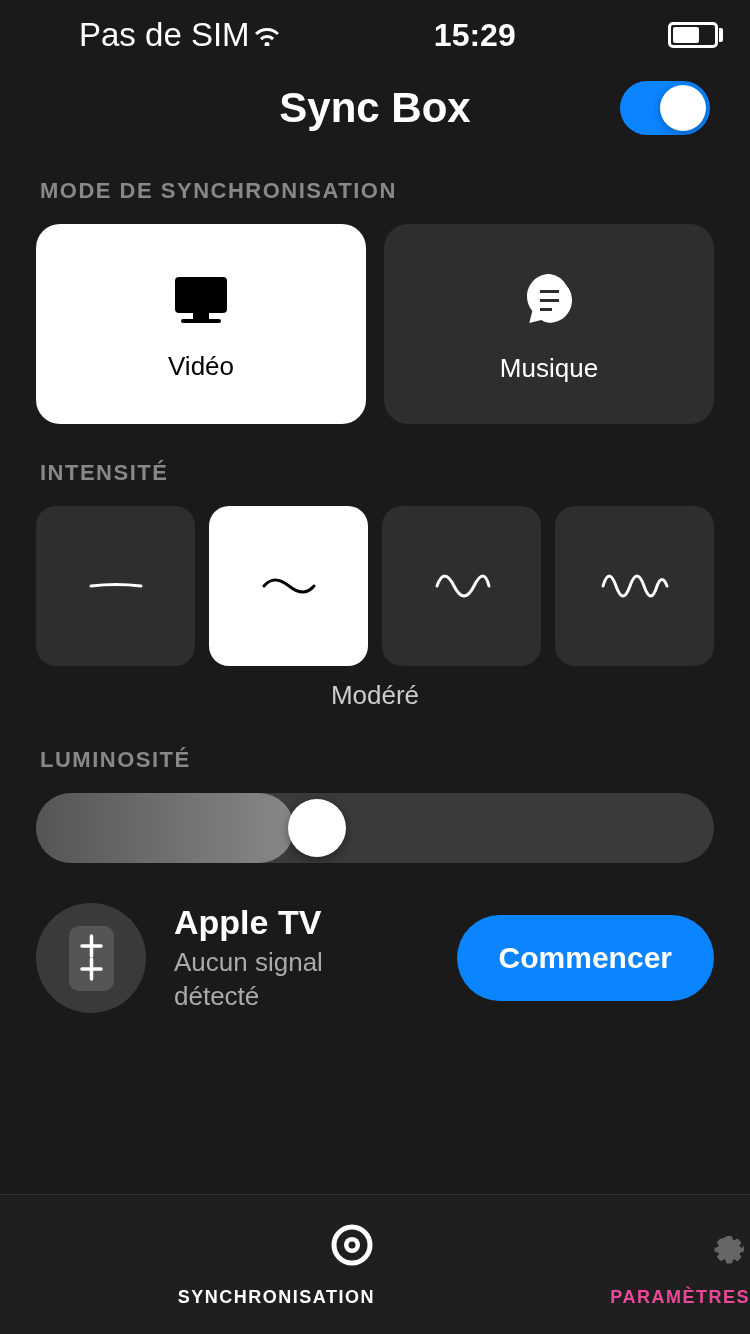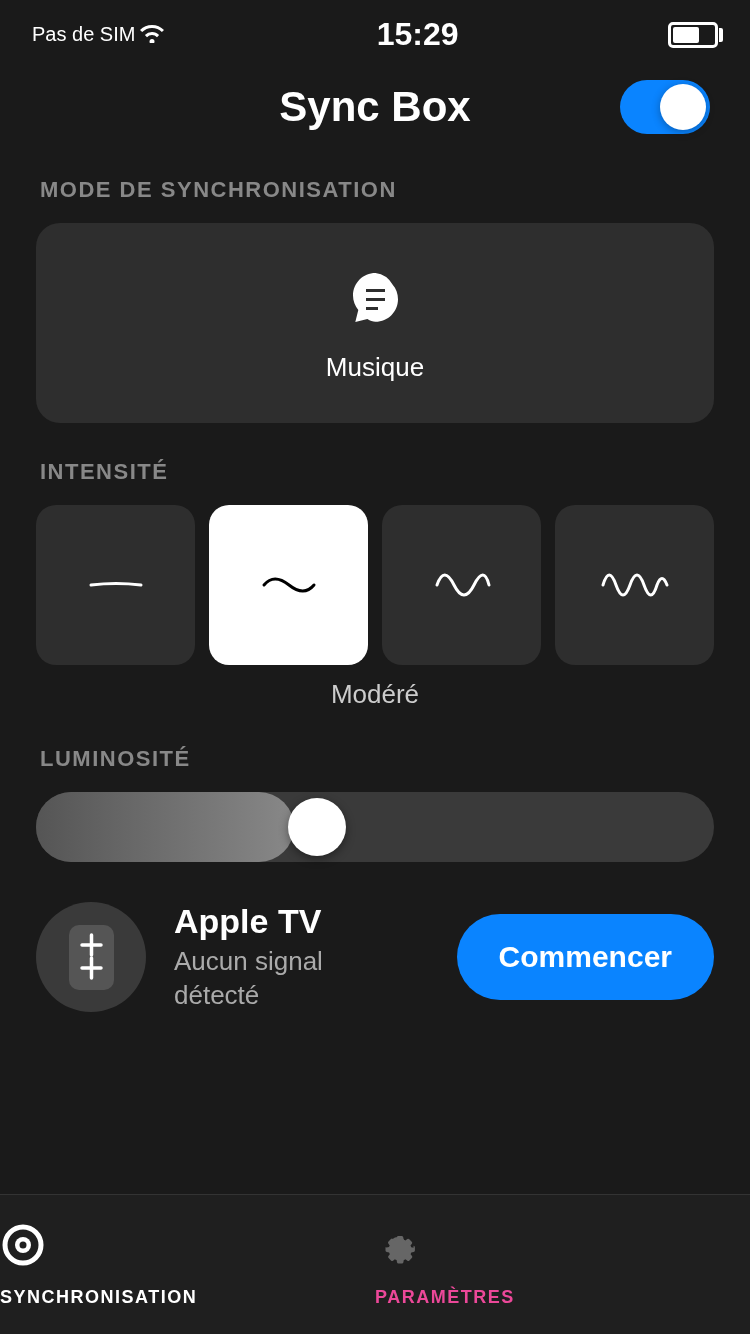--- a/index.html
+++ b/index.html
@@ -21,21 +21,22 @@
       justify-content: space-between;
       align-items: center;
       padding: 16px 32px 10px;
       font-size: 28px;
       font-weight: 500;
     }
     .status-left {
       display: flex;
       align-items: center;
       gap: 2px;
-      font-size: 20px;
+      font-size: 33px;
+      margin-left: 47px;
     }
     .status-center {
       font-size: 32px;
       font-weight: 600;
     }
     .status-right {
       display: flex;
       align-items: center;
       gap: 8px;
     }
@@ -265,21 +266,21 @@
       width: 750px;
       background: #1f1f1f;
       border-top: 1px solid #333333;
       display: flex;
       height: 140px;
     }
     .nav-item {
       flex: 1;
       display: flex;
       flex-direction: column;
-      align-items: flex-start;
+      align-items: flex-end;
       justify-content: center;
       gap: 8px;
       cursor: pointer;
     }
     .nav-icon {
       font-size: 46px;
     }
     .nav-label {
       font-size: 18px;
       font-weight: 600;
@@ -323,20 +324,30 @@
 <div class="header">
   <span class="header-title">Sync Box</span>
   <div class="toggle-switch">
     <div class="toggle-knob"></div>
   </div>
 </div>
 
 <div class="section-label">MODE DE SYNCHRONISATION</div>
 <div class="mode-cards">
 
+  <div class="mode-card active">
+    <div class="mode-icon">
+      <svg width="60" height="50" viewBox="0 0 60 50" fill="currentColor">
+        <rect x="4" y="2" width="52" height="36" rx="4" ry="4" fill="currentColor"></rect>
+        <rect x="22" y="38" width="16" height="6" fill="currentColor"></rect>
+        <rect x="10" y="44" width="40" height="4" rx="2" fill="currentColor"></rect>
+      </svg>
+    </div>
+    <span class="mode-label">Vidéo</span>
+  </div>
 
   <div class="mode-card">
     <div class="mode-icon">
       <svg width="55" height="55" viewBox="0 0 55 55" fill="white">
         <path d="M27.5 2C15 2 5 12 5 24.5c0 5.5 2 10.5 5.3 14.4l-3 12.1 12.1-3C22.2 50 24.8 50.7 27.5 50.7 40 50.7 50 40.7 50 28.2c0-5.5-2-10.5-5.3-14.4A23 23 0 0 0 27.5 2z" fill="white"></path>
         <path d="M18 18 h19 v3 h-19z M18 27 h19 v3 h-19z M18 36 h12 v3 h-12z" fill="#2e2e2e"></path>
       </svg>
     </div>
     <span class="mode-label">Musique</span>
   </div>

